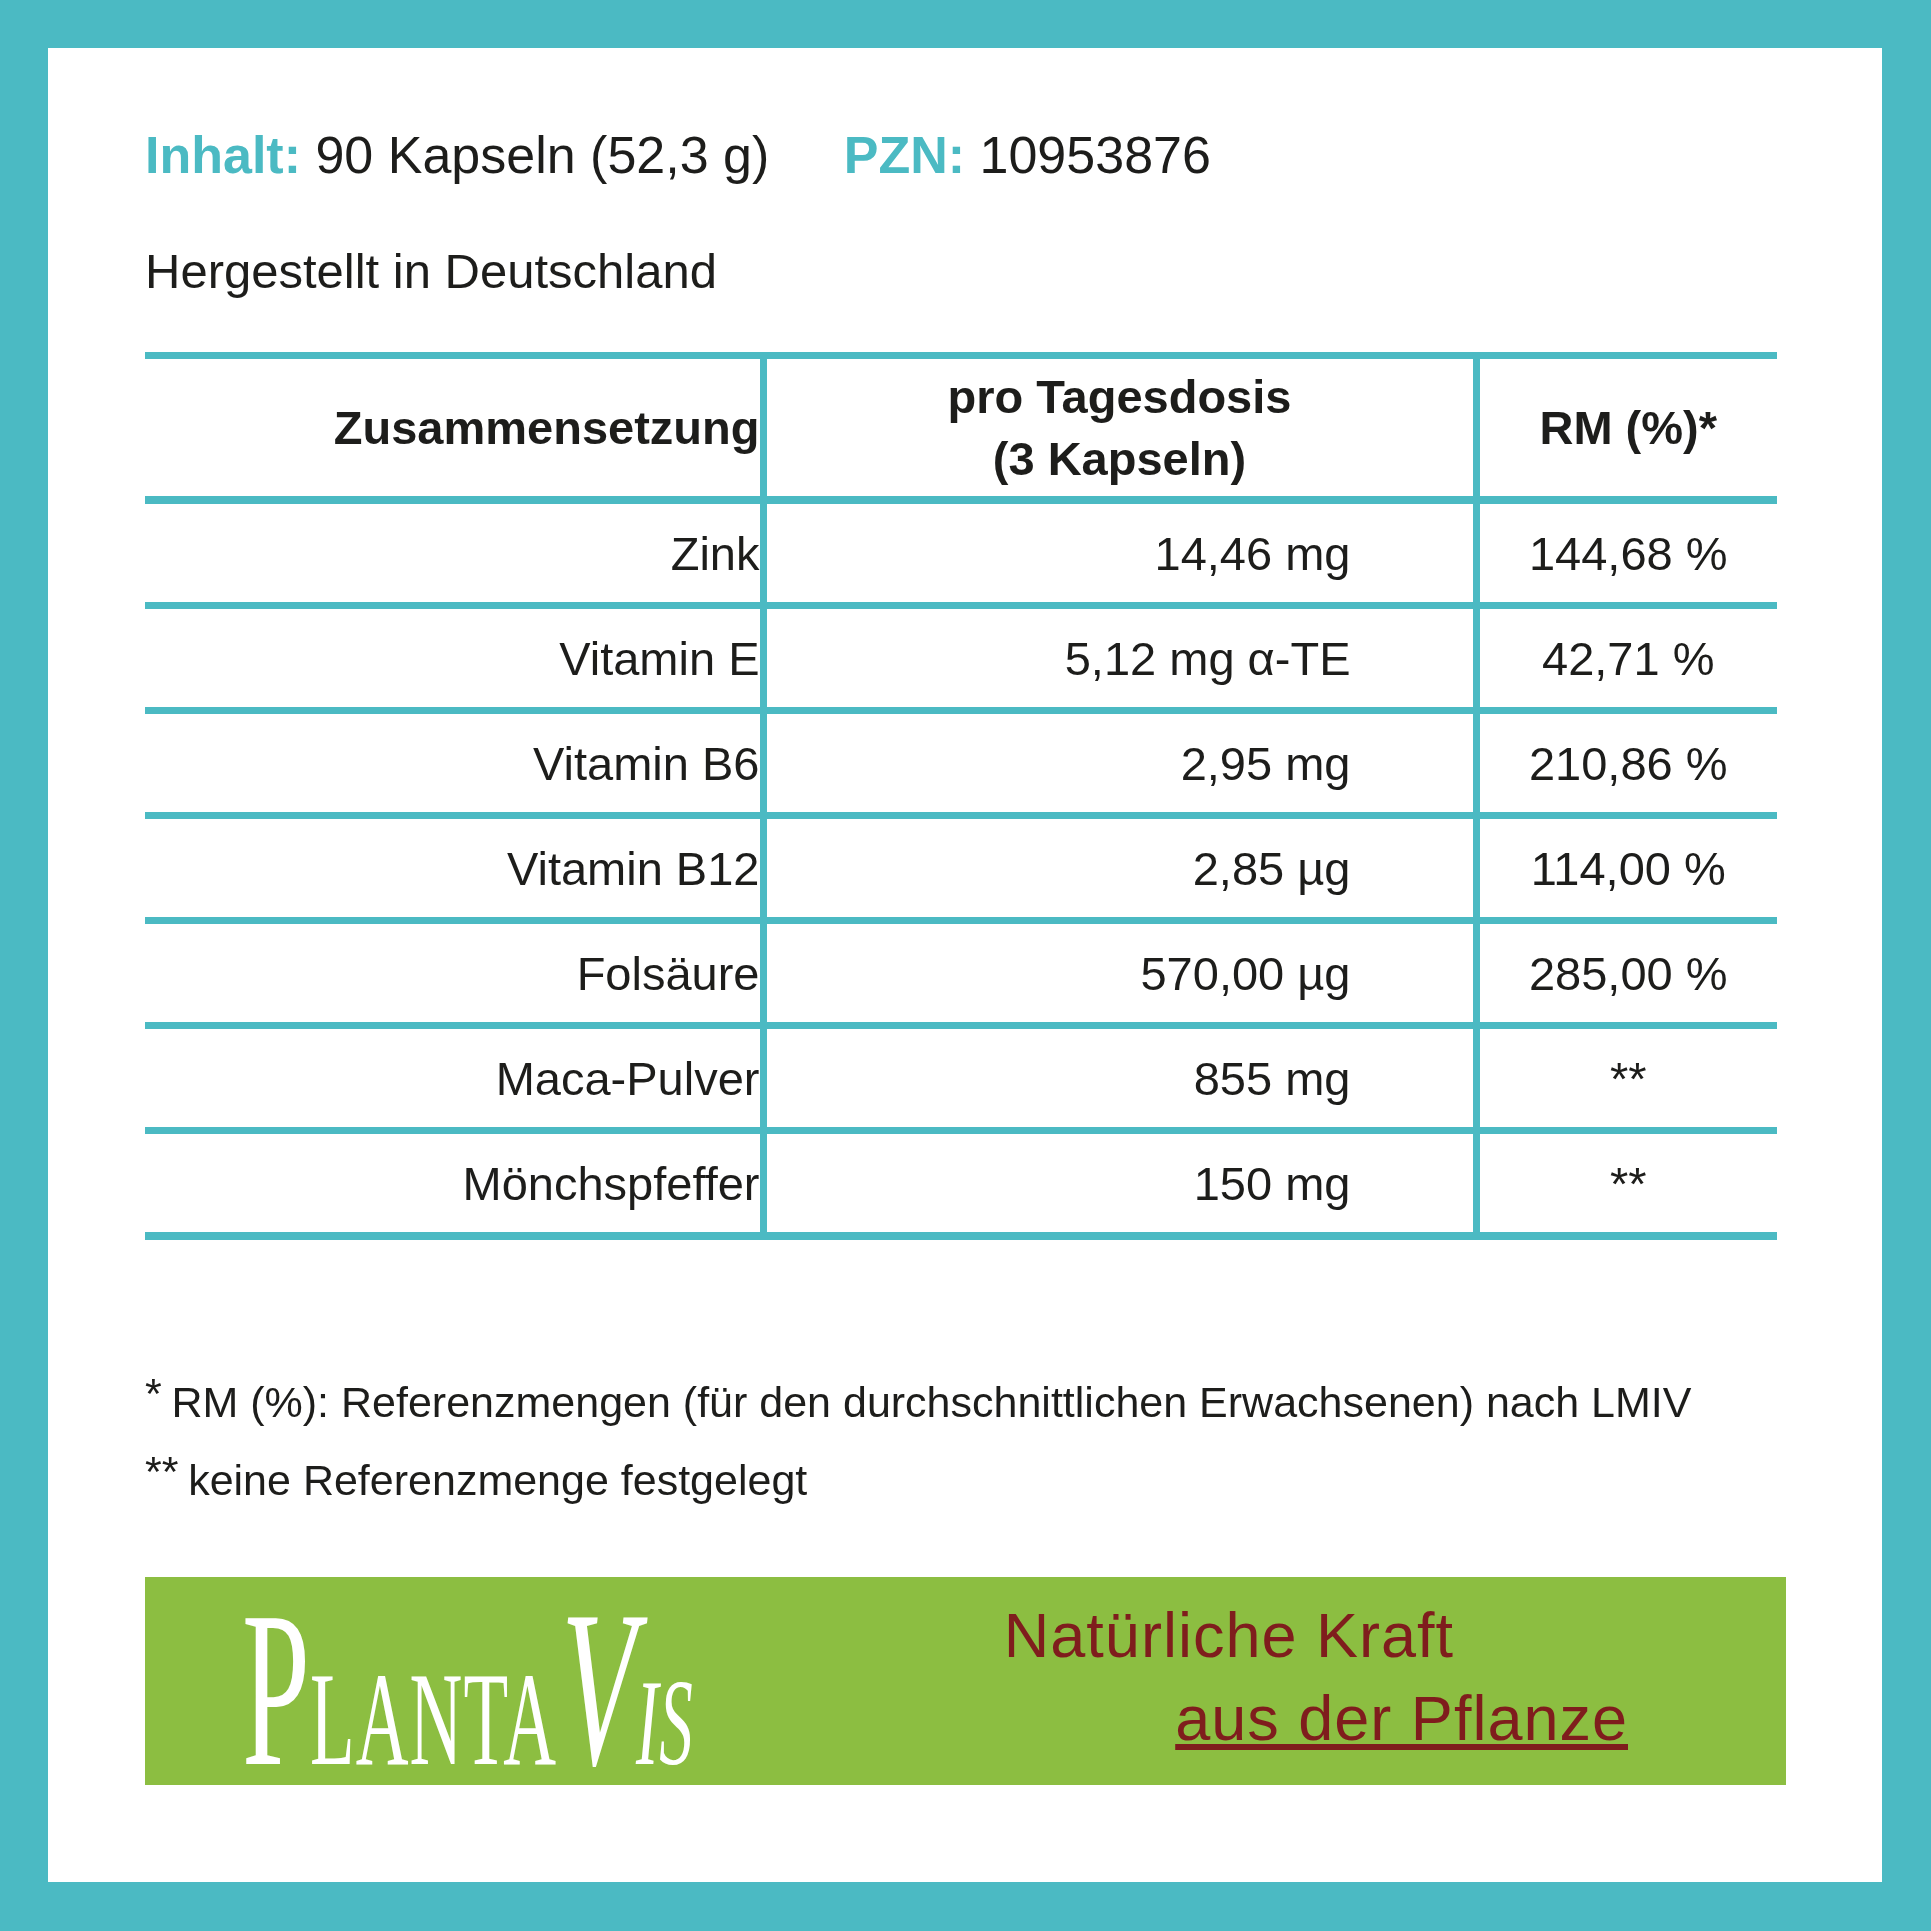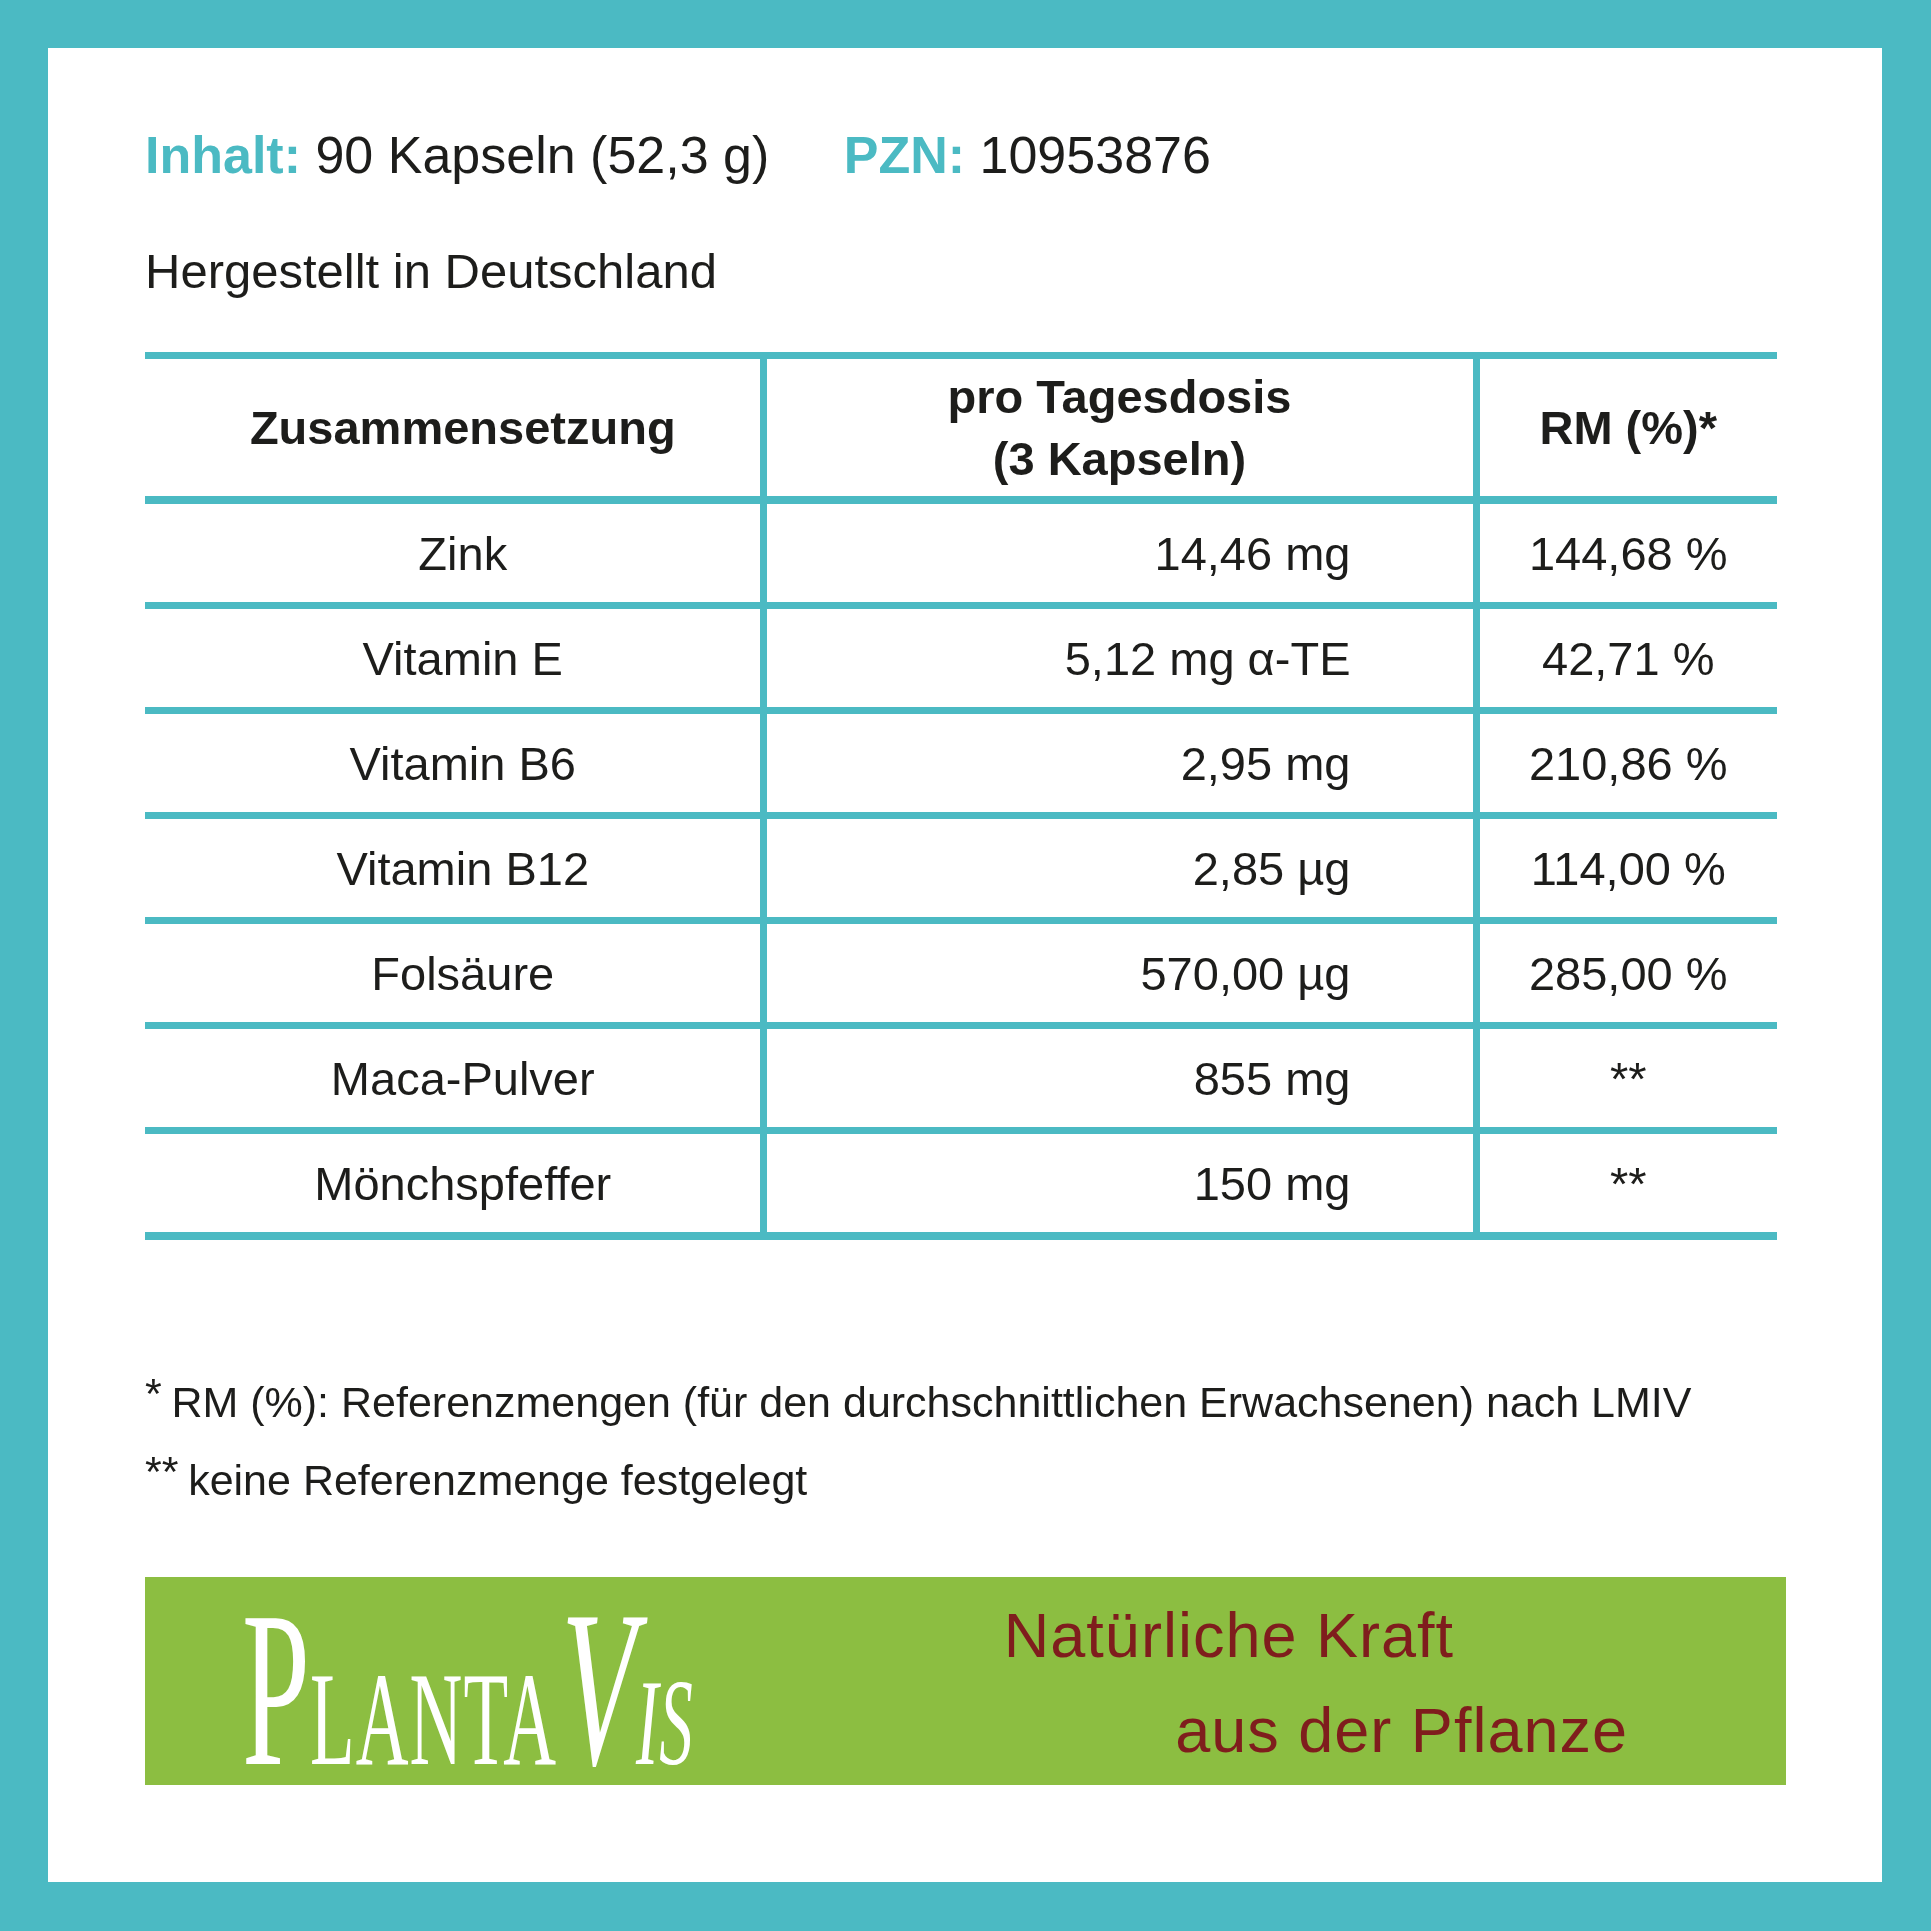--- a/index.html
+++ b/index.html
@@ -72,21 +72,21 @@
     height: 137px;
     border-bottom: 8.7px solid #4bbac3;
     font-weight: bold;
   }
   tbody td {
     height: 98px;
     border-bottom: 7.7px solid #4bbac3;
   }
   tbody tr:last-child td { border-bottom: none; }
   .colsep { border-left: 7.7px solid #4bbac3; border-right: 7.7px solid #4bbac3; }
-  th.name-col, td.name-col { text-align: center; padding-left: 21px; }
+  th.name-col, td.name-col { text-align: right; padding-left: 21px; }
   td.amount-col { text-align: right; padding-right: 122px; }
   th.amount-col { text-align: center; }
   th.rm-col, td.rm-col { text-align: center; }
   .hdr-two-line { line-height: 1.3; }
   
   .footnote {
     position: absolute;
     left: 97px;
     font-size: 43px;
     color: #1d1d1b;
@@ -126,21 +126,21 @@
   .logo .lg-is  { font-size: 122px; font-style: italic; letter-spacing: 1.9px; }
   .tagline {
     position: absolute;
     color: #7f1d1d;
     font-size: 63px;
     line-height: 1;
     white-space: nowrap;
     letter-spacing: 1px;
   }
   .tagline-1 { right: 332px; top: 27px; }
-  .tagline-2 { right: 158px; top: 122px; }
+  .tagline-2 { right: 158px; top: 110px; text-decoration: underline; }
 </style>
 </head>
 <body>
 
 <div class="canvas">
   <div class="inner">
 
     <div class="info-line">
       <span class="info-label">Inhalt:</span>
       <span>90 Kapseln (52,3 g)</span>

